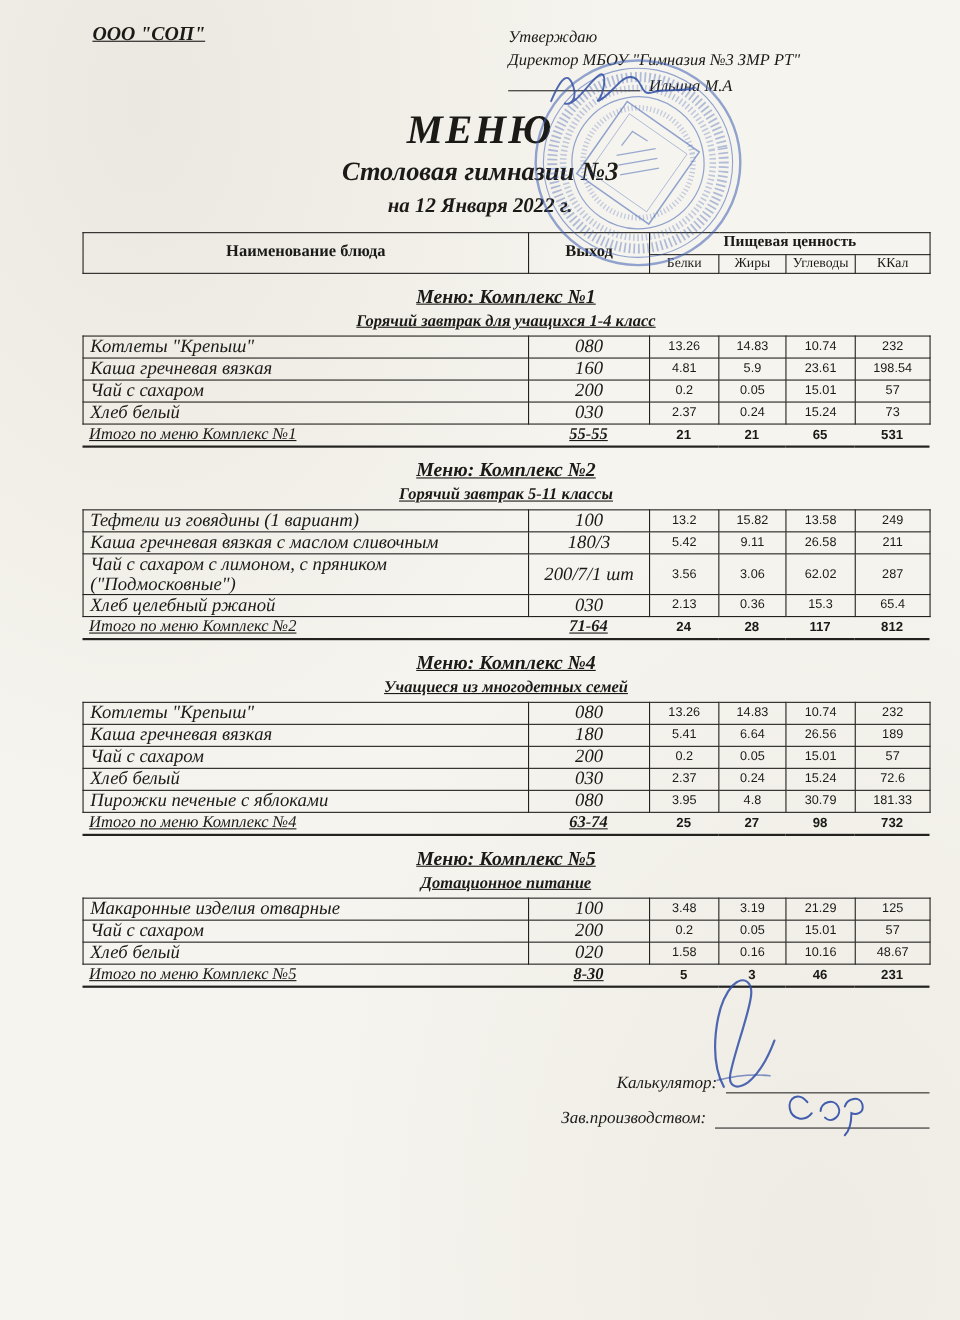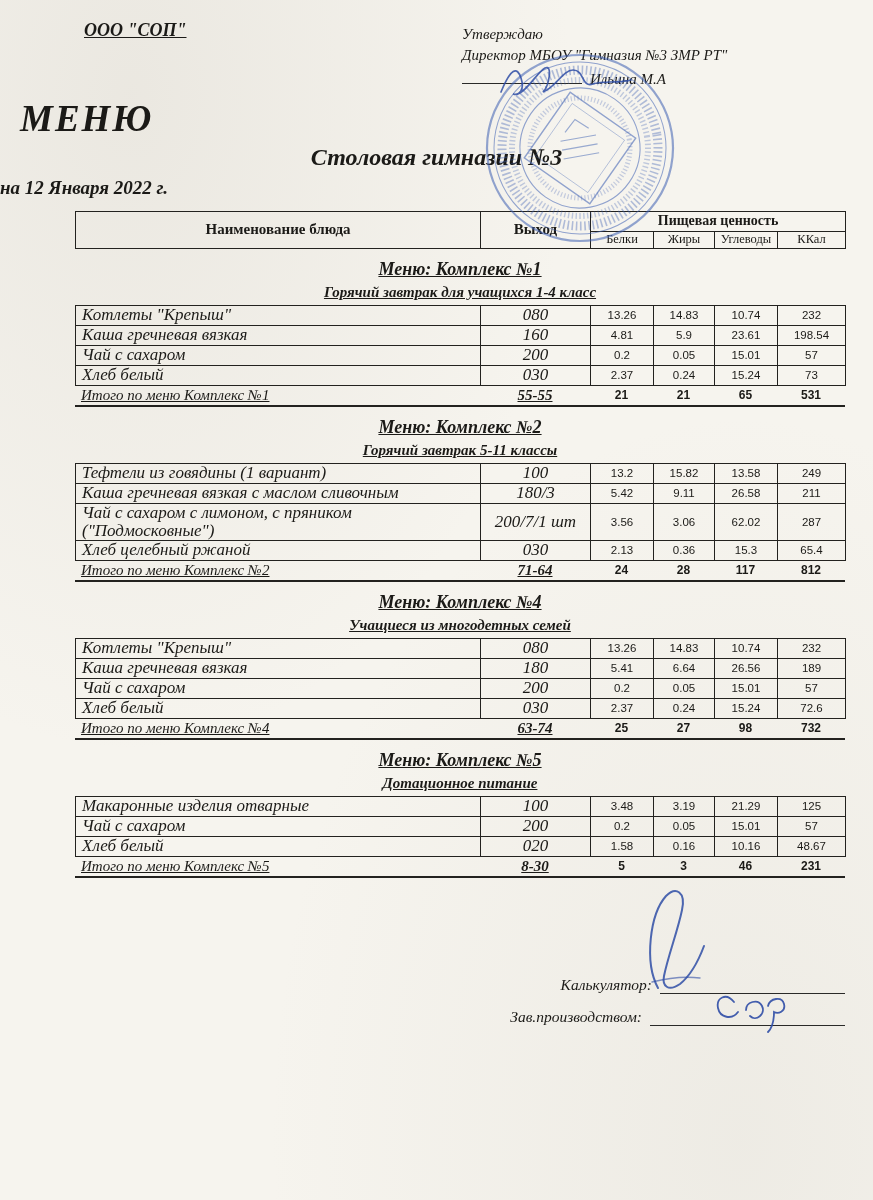--- a/index.html
+++ b/index.html
@@ -12,23 +12,23 @@
       radial-gradient(ellipse at 85% 95%, rgba(208,204,194,.22), transparent 45%),
       #f6f4ee;
   }
   .top{position:relative;height:100px;}
   .org{position:absolute;left:84px;top:20px;font-size:18px;font-weight:bold;font-style:italic;text-decoration:underline;}
   .approve{position:absolute;left:462px;top:24px;font-size:15px;font-style:italic;line-height:1.4;}
   .approve-sig{margin-top:3px;}
   .sigline{display:inline-block;border-bottom:1px solid #2a2a28;height:14px;vertical-align:baseline;}
   .w120{width:120px;margin-right:8px;}
   .w195{width:195px;} .w185{width:185px;}
-  .title-main{font-size:37px;font-weight:bold;font-style:italic;letter-spacing:2px;line-height:1.05;margin-left:20px;}
+  .title-main{text-align:center;font-size:37px;font-weight:bold;font-style:italic;letter-spacing:2px;line-height:1.05;}
   .title-sub{text-align:center;font-size:24px;font-weight:bold;font-style:italic;margin-top:5px;}
-  .title-date{font-size:19px;font-weight:bold;font-style:italic;margin-top:6px;}
+  .title-date{text-align:center;font-size:19px;font-weight:bold;font-style:italic;margin-top:6px;}
   .content{margin-left:75px;width:770px;position:relative;z-index:1;}
   table{border-collapse:collapse;table-layout:fixed;width:770px;padding-left:12px;}
   .head-table{margin-top:12px;}
   .head-table td{border:1.6px solid #23221f;text-align:center;vertical-align:middle;padding:0 4px;}
   .h-name,.h-out{font-size:15px;font-weight:bold;}
   .h-nut{font-size:14px;font-weight:bold;height:20px;}
   .h-sub{font-size:12.5px;height:17px;}
   .sec-title{text-align:center;font-size:18px;font-weight:bold;font-style:italic;text-decoration:underline;margin-top:10px;}
   .sec-subtitle{text-align:center;font-size:15px;font-weight:bold;font-style:italic;text-decoration:underline;margin-top:4px;margin-bottom:4px;}
   .menu-table td{border:1.6px solid #23221f;padding:0 6px;height:20px;vertical-align:middle;line-height:1.05;}
@@ -269,20 +269,28 @@
                 <td class="num">57</td>
               </tr>
               <tr>
                 <td class="dish">Хлеб  белый</td>
                 <td class="out">030</td>
                 <td class="num">2.37</td>
                 <td class="num">0.24</td>
                 <td class="num">15.24</td>
                 <td class="num">72.6</td>
               </tr>
+              <tr>
+                <td class="dish">Пирожки печеные с яблоками</td>
+                <td class="out">080</td>
+                <td class="num">3.95</td>
+                <td class="num">4.8</td>
+                <td class="num">30.79</td>
+                <td class="num">181.33</td>
+              </tr>
             </tbody>
           </table>
           <table class="total-table">
             <colgroup>
               <col style="width: 405px;">
               <col style="width: 110px;">
               <col style="width: 63px;">
               <col style="width: 61px;">
               <col style="width: 63px;">
               <col style="width: 68px;">

